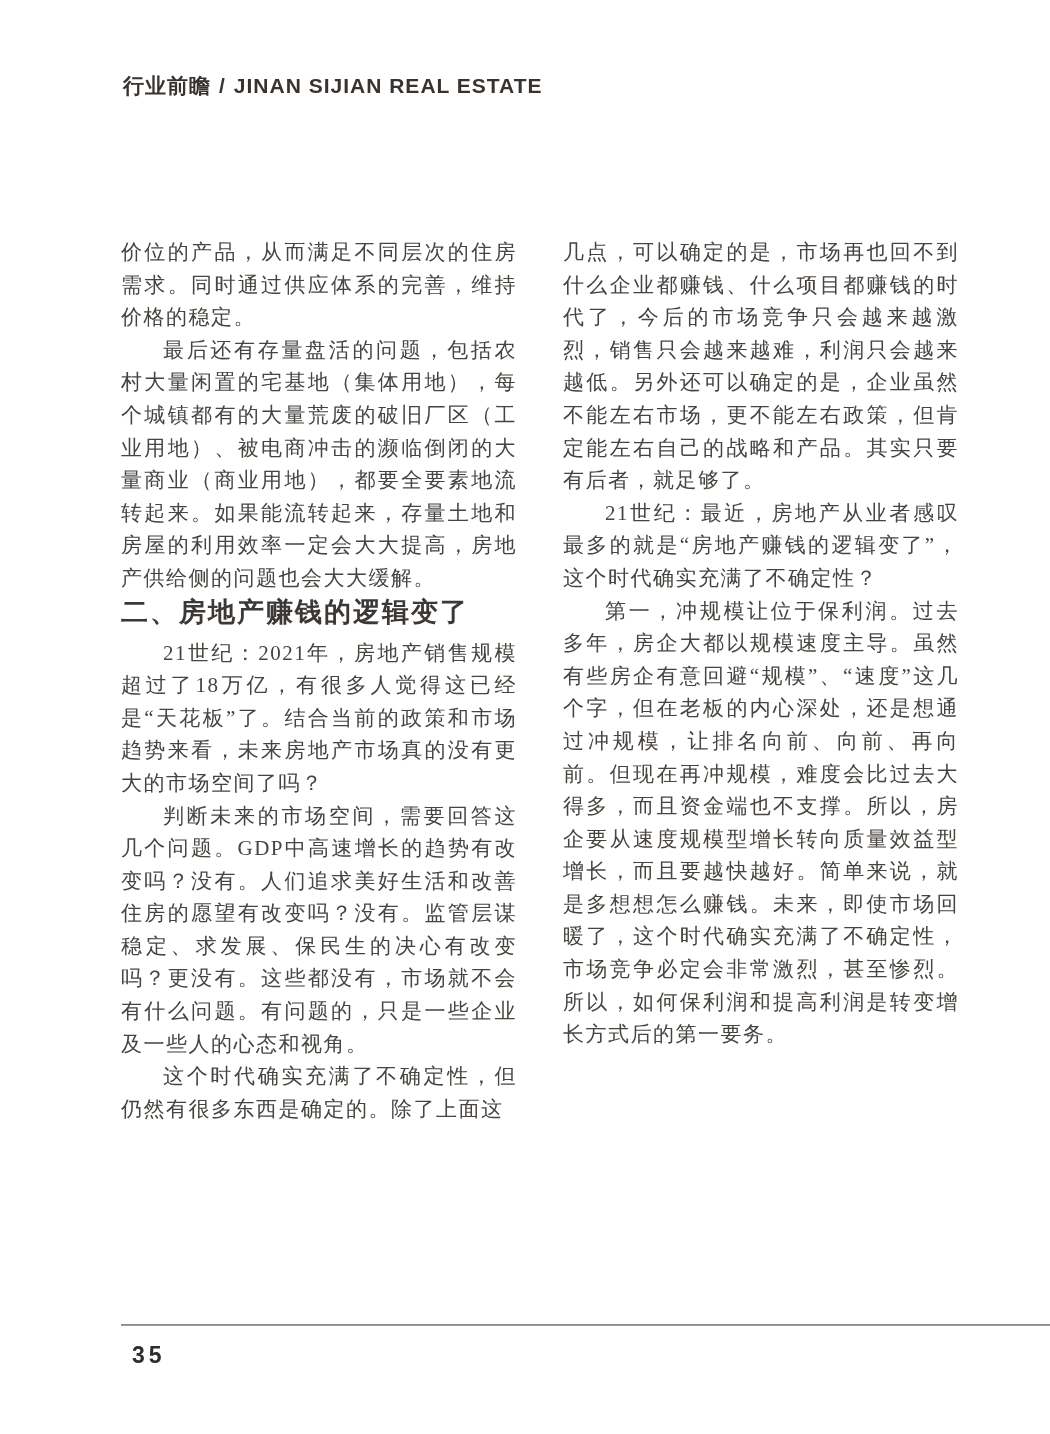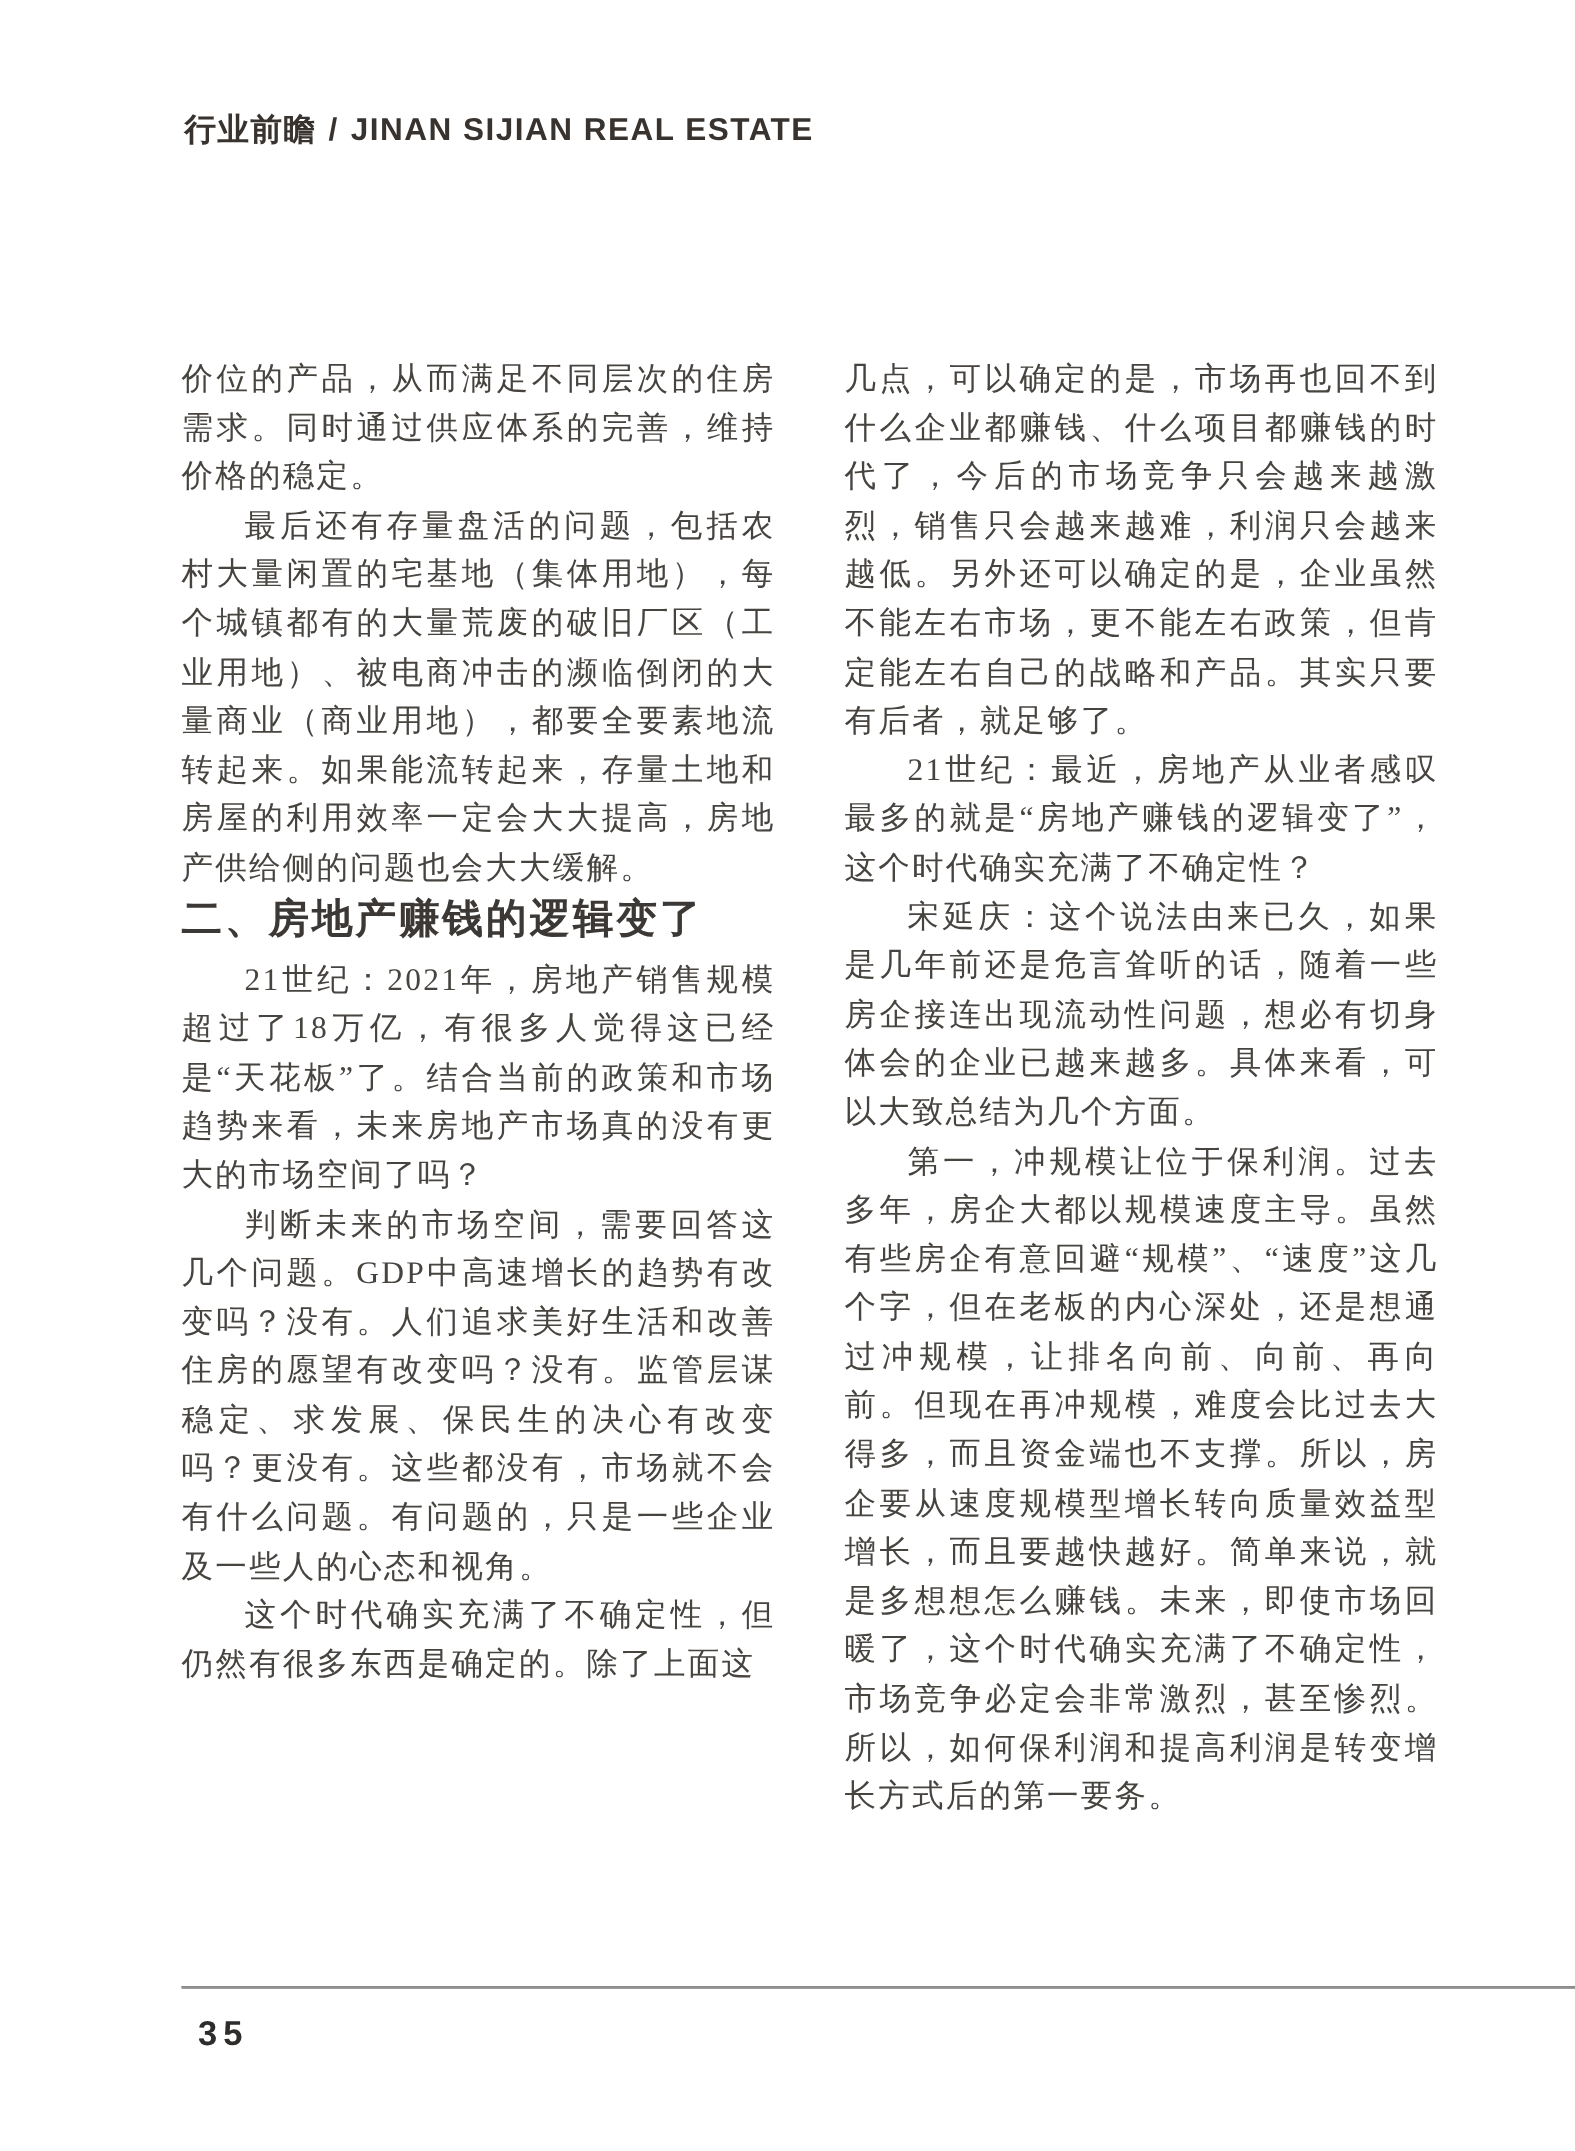--- a/index.html
+++ b/index.html
@@ -67,21 +67,20 @@
       <p class="para indent">最后还有存量盘活的问题，包括农村大量闲置的宅基地（集体用地），每个城镇都有的大量荒废的破旧厂区（工业用地）、被电商冲击的濒临倒闭的大量商业（商业用地），都要全要素地流转起来。如果能流转起来，存量土地和房屋的利用效率一定会大大提高，房地产供给侧的问题也会大大缓解。</p>
       <h2 class="heading">二、房地产赚钱的逻辑变了</h2>
       <p class="para indent">21世纪：2021年，房地产销售规模超过了18万亿，有很多人觉得这已经是“天花板”了。结合当前的政策和市场趋势来看，未来房地产市场真的没有更大的市场空间了吗？</p>
       <p class="para indent">判断未来的市场空间，需要回答这几个问题。GDP中高速增长的趋势有改变吗？没有。人们追求美好生活和改善住房的愿望有改变吗？没有。监管层谋稳定、求发展、保民生的决心有改变吗？更没有。这些都没有，市场就不会有什么问题。有问题的，只是一些企业及一些人的心态和视角。</p>
       <p class="para indent">这个时代确实充满了不确定性，但仍然有很多东西是确定的。除了上面这</p>
     </div>
 
     <div class="col">
       <p class="para">几点，可以确定的是，市场再也回不到什么企业都赚钱、什么项目都赚钱的时代了，今后的市场竞争只会越来越激烈，销售只会越来越难，利润只会越来越低。另外还可以确定的是，企业虽然不能左右市场，更不能左右政策，但肯定能左右自己的战略和产品。其实只要有后者，就足够了。</p>
       <p class="para indent">21世纪：最近，房地产从业者感叹最多的就是“房地产赚钱的逻辑变了”，这个时代确实充满了不确定性？</p>
-      <p class="para indent">宋延庆：这个说法由来已久，如果是几年前还是危言耸听的话，随着一些房企接连出现流动性问题，想必有切身体会的企业已越来越多。具体来看，可以大致总结为几个方面。</p>
       <p class="para indent">第一，冲规模让位于保利润。过去多年，房企大都以规模速度主导。虽然有些房企有意回避“规模”、“速度”这几个字，但在老板的内心深处，还是想通过冲规模，让排名向前、向前、再向前。但现在再冲规模，难度会比过去大得多，而且资金端也不支撑。所以，房企要从速度规模型增长转向质量效益型增长，而且要越快越好。简单来说，就是多想想怎么赚钱。未来，即使市场回暖了，这个时代确实充满了不确定性，市场竞争必定会非常激烈，甚至惨烈。所以，如何保利润和提高利润是转变增长方式后的第一要务。</p>
     </div>
 
   </main>
 
   <div class="footer-rule"></div>
 
   <div class="page-number">35</div>
 
 </div>

